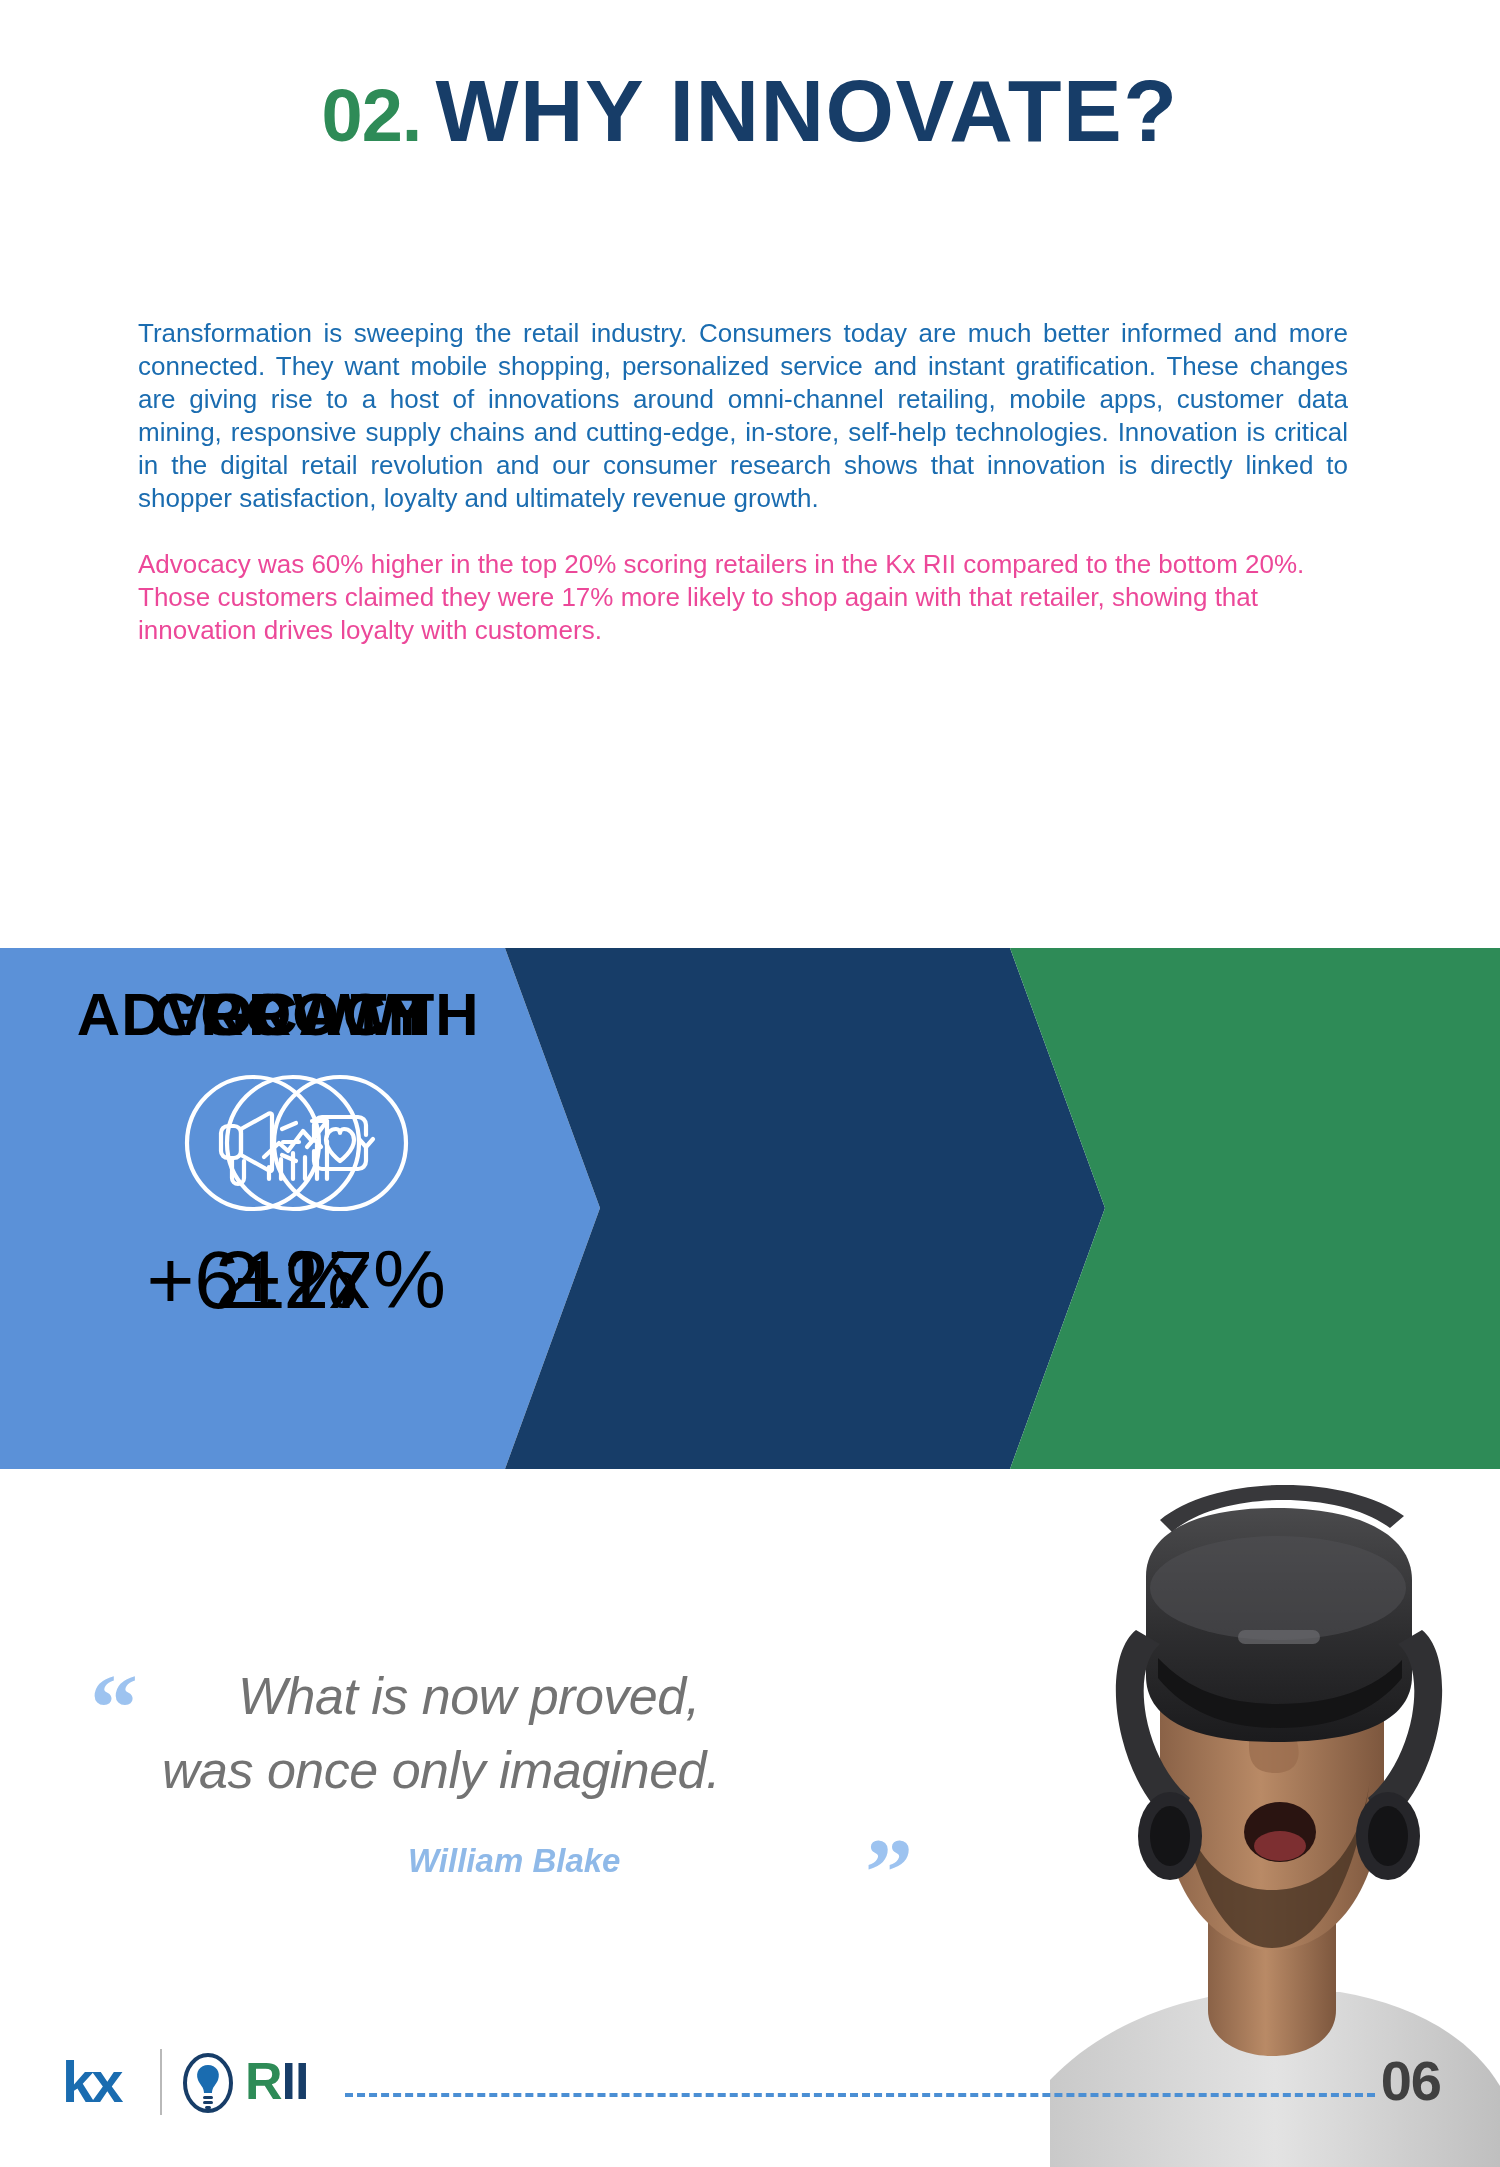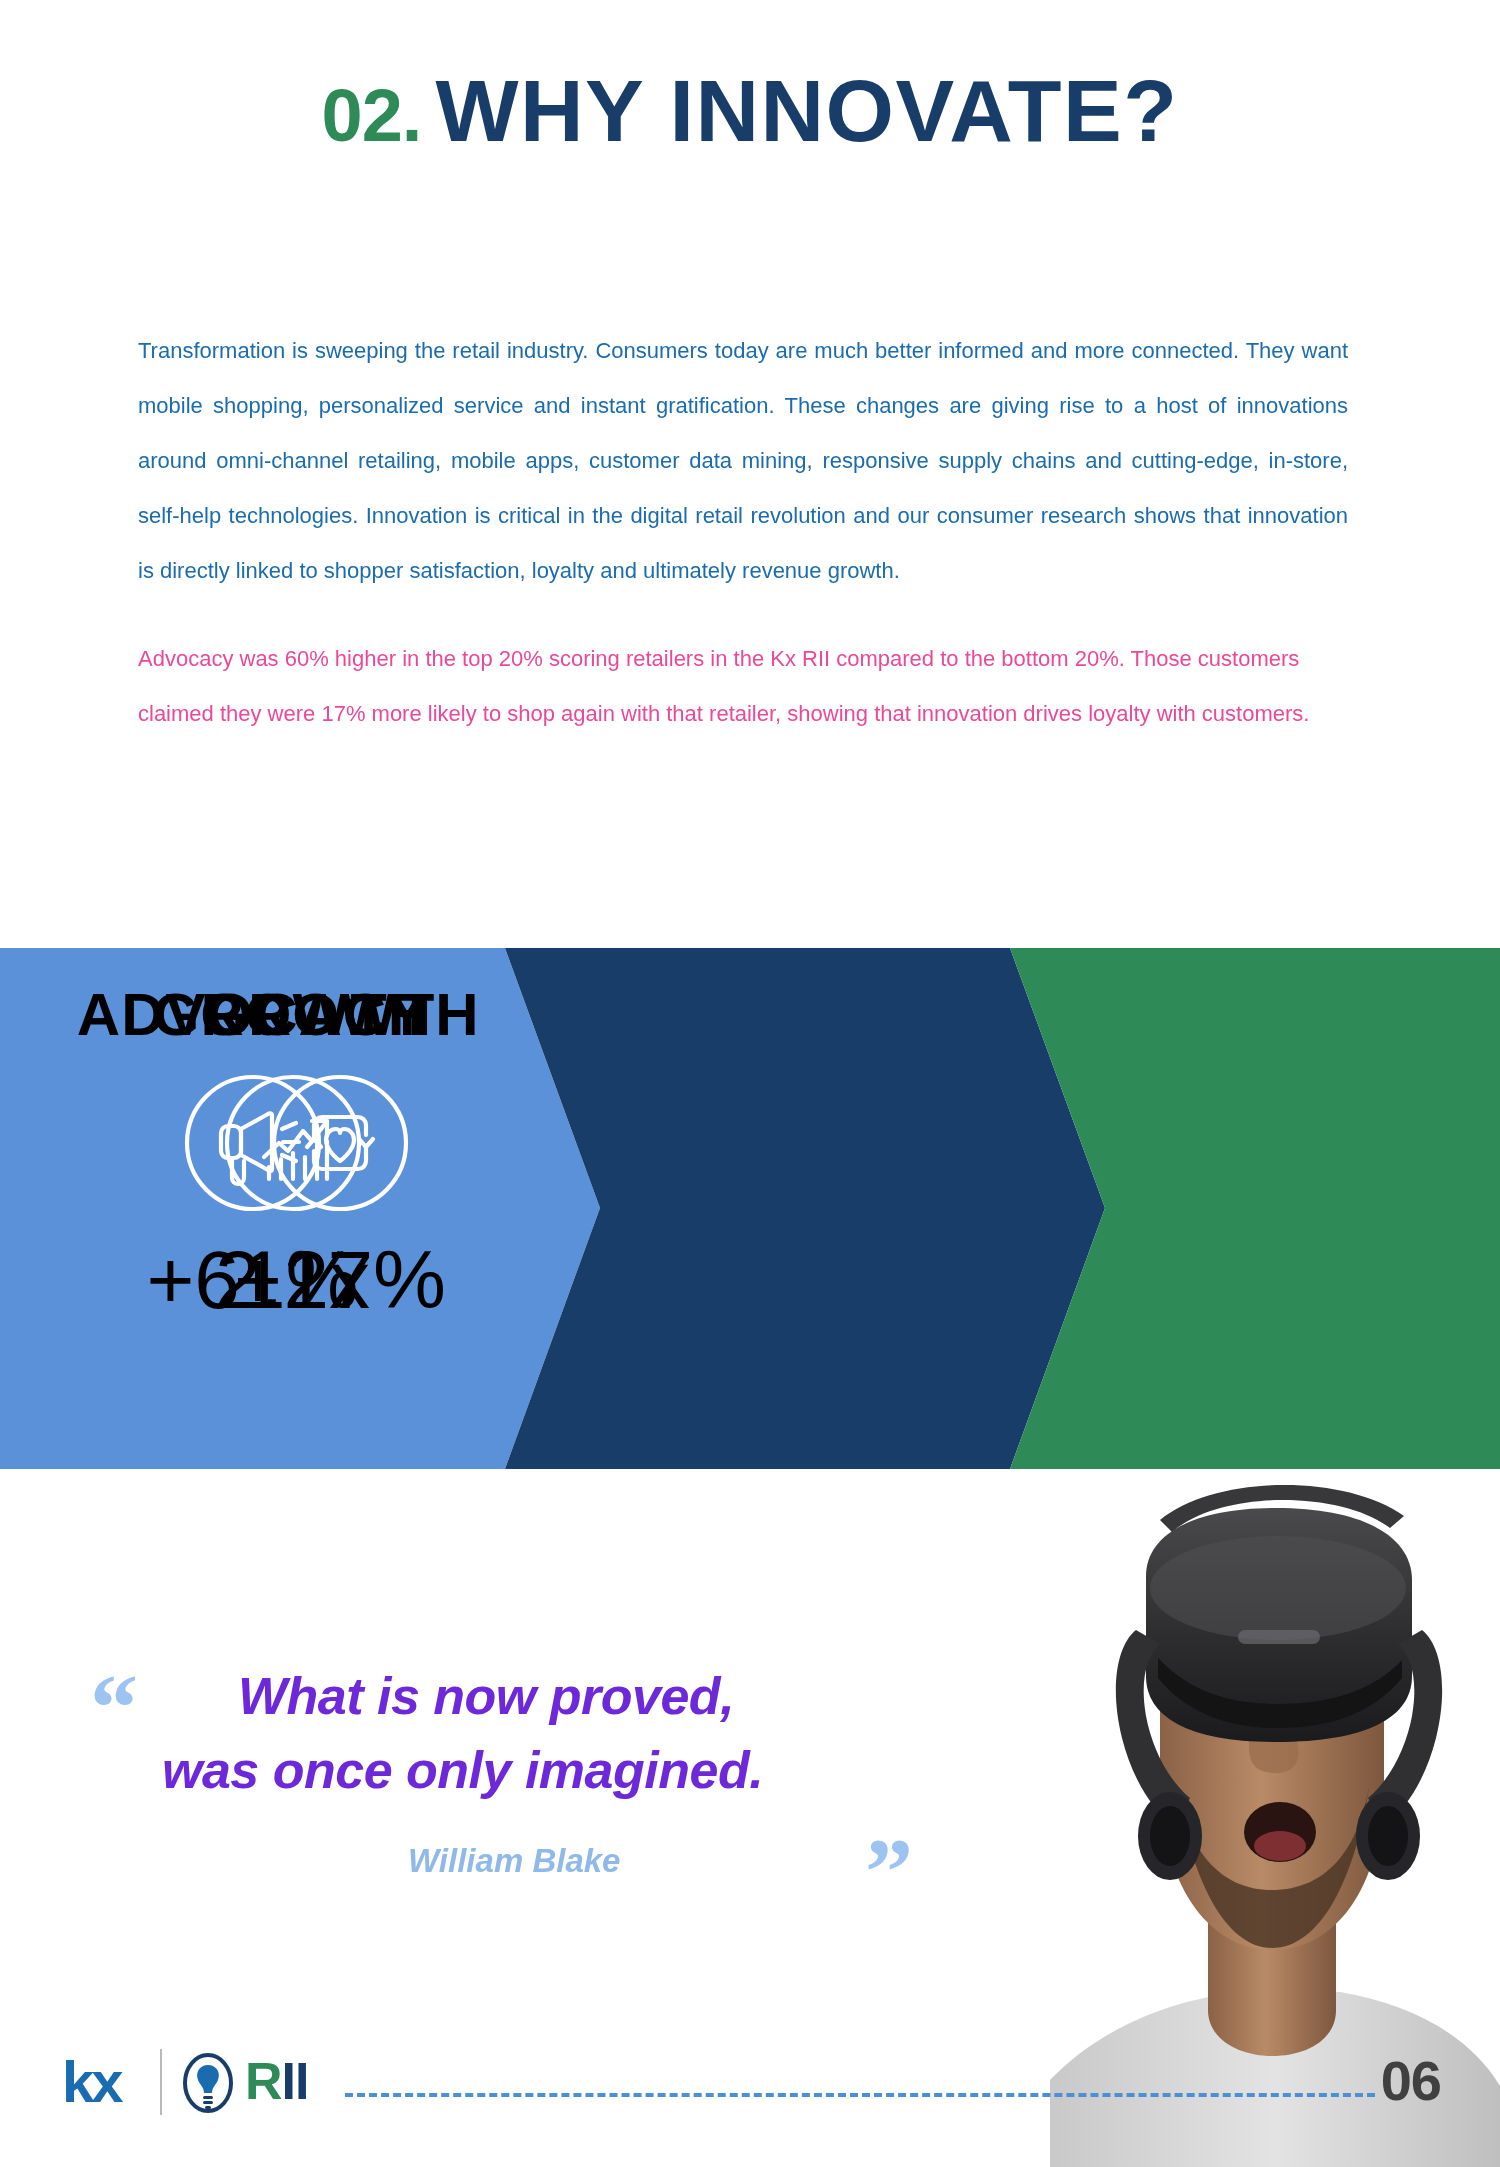--- a/index.html
+++ b/index.html
@@ -25,21 +25,21 @@
   .hdr-title{
     font-size:88px;font-weight:bold;color:#173d68;
     letter-spacing:1.5px;margin-left:14px;
   }
 
   
   .copy{
     position:absolute;left:138px;top:315px;width:1210px;
   }
   .para{
-    font-size:22px;line-height:55px;margin:8px 0 33px 0;
+    font-size:26px;line-height:33px;margin:2px 0 33px 0;
     text-align:justify;
   }
   .para-blue{color:#1a6cb0;}
   .para-dark{color:#ec4899;text-align:left;}
 
   
   .band{
     position:absolute;left:0;top:948px;width:1500px;height:521px;
     overflow:hidden;
   }
@@ -88,21 +88,21 @@
     color:#9dc3f0;font-size:96px;font-weight:bold;line-height:0;
     font-family:"Liberation Serif", serif;
   }
   .quote-open{
     position:absolute;left:0px;top:78px;
   }
   .quote-close{
     position:absolute;left:775px;top:242px;
   }
   .quote-line{
-    position:absolute;color:#6d28d9;font-weight:bold;font-style:italic;
+    position:absolute;color:#737373;font-weight:normal;font-style:italic;
     font-size:52px;letter-spacing:-0.5px;white-space:nowrap;
   }
   .ql1{left:148px;top:36px;}
   .ql2{left:72px;top:110px;}
   .quote-author{
     position:absolute;left:318px;top:182px;
     color:#8fb9e8;font-weight:bold;font-style:italic;font-size:33px;
     white-space:nowrap;
     margin-top:30px;
   }

